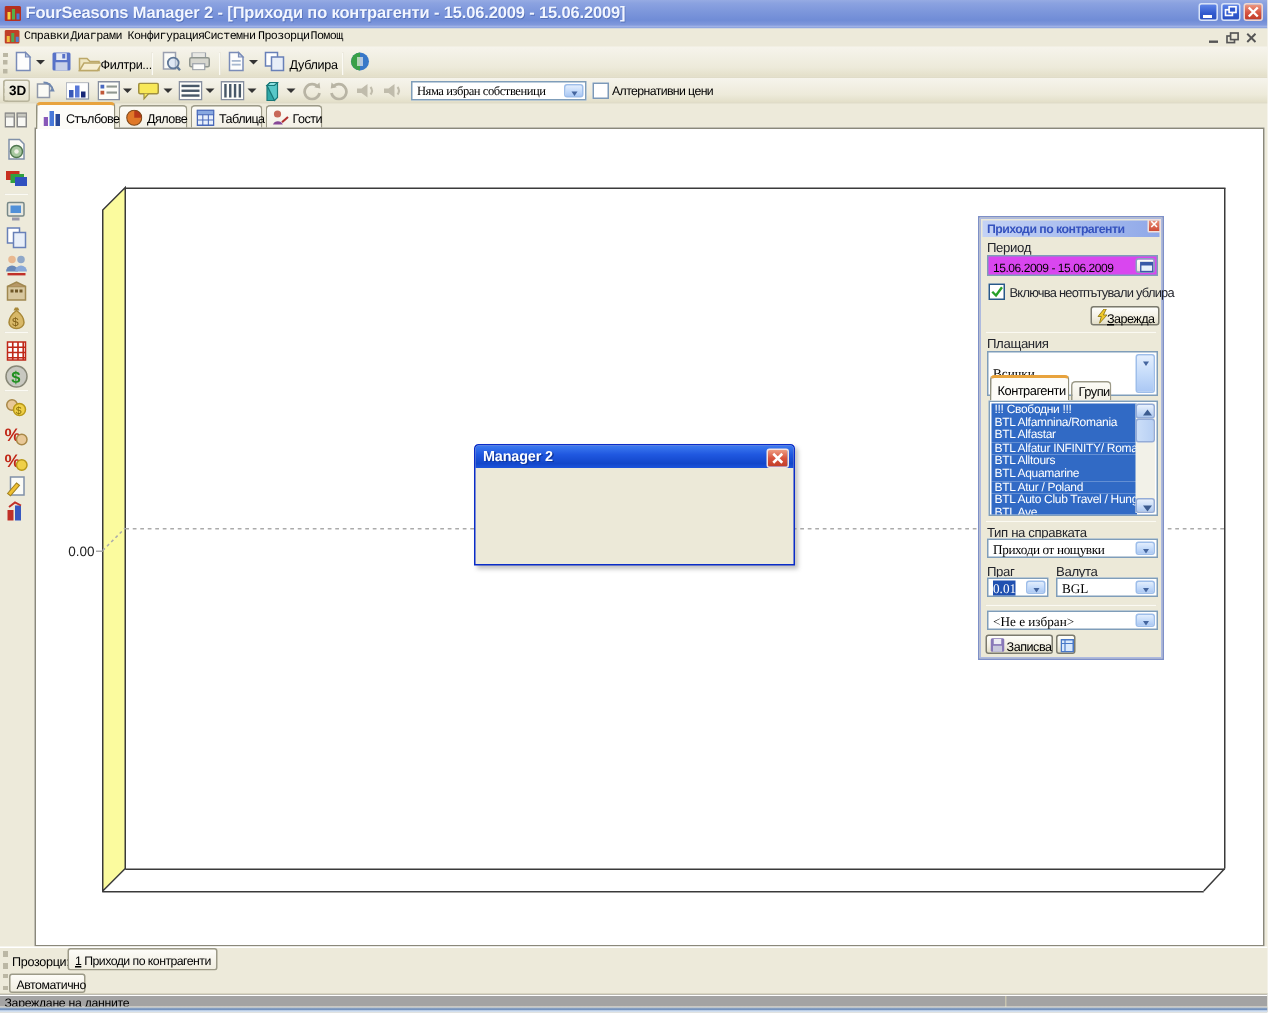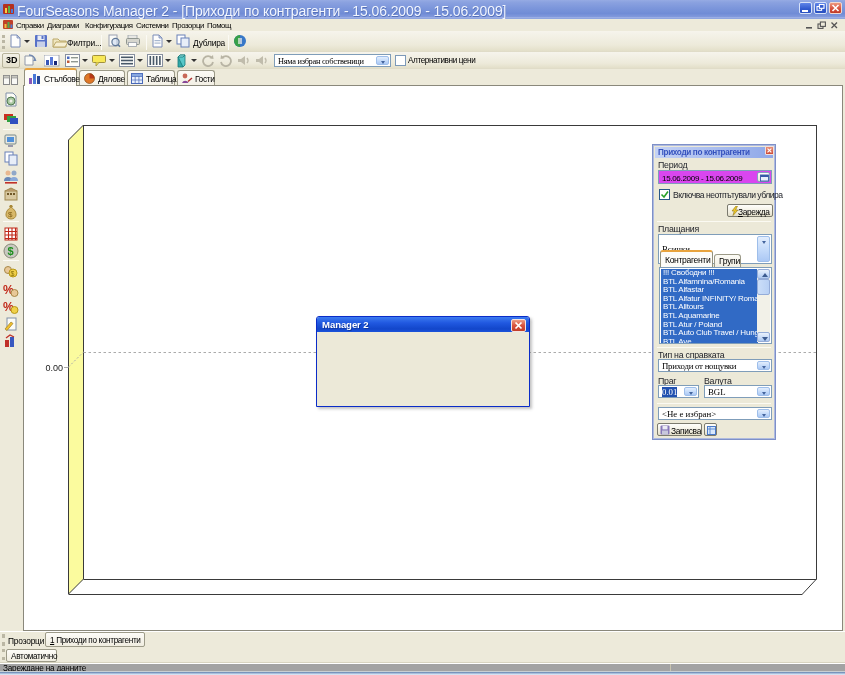--- a/index.html
+++ b/index.html
@@ -6,29 +6,29 @@
 html,body { width:845px; height:675px; overflow:hidden; }
 span { white-space:nowrap; }
 body { font-family:"Liberation Sans", sans-serif; background:#EDEADA; position:relative; font-size:10px; color:#000; }
 .abs { position:absolute; }
 
 
 #titlebar { position:absolute; left:0; top:0; width:845px; height:19px;
   background:linear-gradient(180deg,#96ABE3 0%,#8BA2E0 12%,#7C96DB 45%,#708CD6 75%,#8098DC 92%,#A8B8E8 100%);
   border-bottom:1px solid #8FA5DF; }
 #titlebar .ticon { position:absolute; left:3px; top:3px; width:12px; height:12px; }
-#titlebar .ttext { position:absolute; left:17px; top:3px; font-size:14px; font-weight:normal; color:#F2F6FF; letter-spacing:-0.1px; text-shadow:0.5px 0.5px 0 #5570B8; }
+#titlebar .ttext { position:absolute; left:17px; top:3px; font-size:11px; font-weight:bold; color:#F2F6FF; letter-spacing:-0.1px; text-shadow:0.5px 0.5px 0 #5570B8; }
 .winbtn { position:absolute; top:2px; width:13px; height:12px; border-radius:2px; border:1px solid #E8EEFА; color:#fff; font-size:9px; text-align:center; line-height:10px; }
 #btn-min  { left:799px; background:linear-gradient(180deg,#5F85E8,#3059CE 60%,#2A50C0); border:1px solid #D7E2F8;}
 #btn-max  { left:814px; background:linear-gradient(180deg,#5F85E8,#3059CE 60%,#2A50C0); border:1px solid #D7E2F8;}
 #btn-close{ left:829px; background:linear-gradient(180deg,#ED9980,#D75442 55%,#C03A26); border:1px solid #F0D8D0;}
 
 
 #menubar { position:absolute; left:0; top:19px; width:845px; height:12px; background:#EDEADA; }
-#menubar span.mi { position:absolute; top:2px; font-size:7.8px; letter-spacing:-0.4px; }
+#menubar span.mi { position:absolute; top:2px; font-size:7.8px; letter-spacing:-0.4px;font-family:Liberation Mono, monospace; }
 
 
 .tbrow { position:absolute; left:0; width:845px; background:linear-gradient(180deg,#F6F4EC 0%,#EDEADA 70%, #E3DFC9 100%); }
 #tb1 { top:31px; height:21px; border-bottom:1px solid #E0DCC8; }
 #tb2 { top:52px; height:17px; border-bottom:1px solid #E0DCC8; }
 .grip { position:absolute; left:2px; width:3px; border-left:3px dotted #BBB7A4; }
 .tbsep { position:absolute; width:1px; background:#C9C5B0; border-right:1px solid #FBFAF4; }
 .tbtxt { position:absolute; font-size:8.4px; letter-spacing:-0.2px; }
 .dd { position:absolute; width:0; height:0; border-left:3px solid transparent; border-right:3px solid transparent; border-top:3px solid #333; }
 svg.icon { position:absolute; }
@@ -71,21 +71,21 @@
 
 
 .sbar { position:absolute; right:1px; top:1px; width:13px; bottom:1px; background:#F2F1E8; }
 .sbtn { position:absolute; left:0; width:13px; height:10px; background:linear-gradient(180deg,#E9F1FC,#C9DCF8 55%,#AEC9F0); border:1px solid #94ACD8; border-radius:2px; }
 .sbtn:after { content:""; position:absolute; left:3.5px; width:0; height:0; border-left:3px solid transparent; border-right:3px solid transparent; }
 .sbtn.up:after { top:3px; border-bottom:4px solid #3D5C90; }
 .sbtn.dn:after { top:4px; border-top:4px solid #3D5C90; }
 .sthumb { position:absolute; left:0; width:13px; background:linear-gradient(90deg,#CBDEF8,#B8D0F4); border:1px solid #94ACD8; border-radius:2px; }
 
 
-#dlg { position:absolute; left:316px; top:316px; width:214px; height:91px; background:#ECE9D8; border:1px solid #0A2CC8; border-radius:3px 3px 0 0; box-shadow:2px 2px 3px rgba(120,120,120,0.45);text-align:right; }
+#dlg { position:absolute; left:316px; top:296px; width:214px; height:81px; background:#ECE9D8; border:1px solid #0A2CC8; border-radius:3px 3px 0 0; box-shadow:2px 2px 3px rgba(120,120,120,0.45);text-align:right; }
 #dlg .dtitle { position:absolute; left:0; top:0; right:0; height:15px; border-radius:2px 2px 0 0;
   background:linear-gradient(180deg,#3D7BF0 0%,#2058E0 40%,#1246CA 80%,#1C54DC 100%); }
 #dlg .dbody { position:absolute; left:3px; top:15px; right:3px; bottom:3px; background:#ECE9D8; }
 #dlg .dtext { position:absolute; left:38px; top:17.5px; font-size:8.2px; letter-spacing:-0.3px; white-space:nowrap; }
 
 
 #winbar { position:absolute; left:0; top:631px; width:845px; height:16px; background:#EDEADA; border-top:1px solid #FFF; }
 #autobar { position:absolute; left:0; top:647px; width:845px; height:15px; background:#EDEADA; }
 #statusbar { position:absolute; left:0; top:662px; width:845px; height:13px; background:#a3a3a3; border-top:1px solid #D8D4C0; box-shadow:0 1px 0 #FFF inset; }
 #bottomline { position:absolute; left:0; top:671px; width:845px; height:4px; background:linear-gradient(180deg,#F0EDDF 0%, #5F82B4 45%, #C8D8EC 70%, #DDE8F4 100%); }

